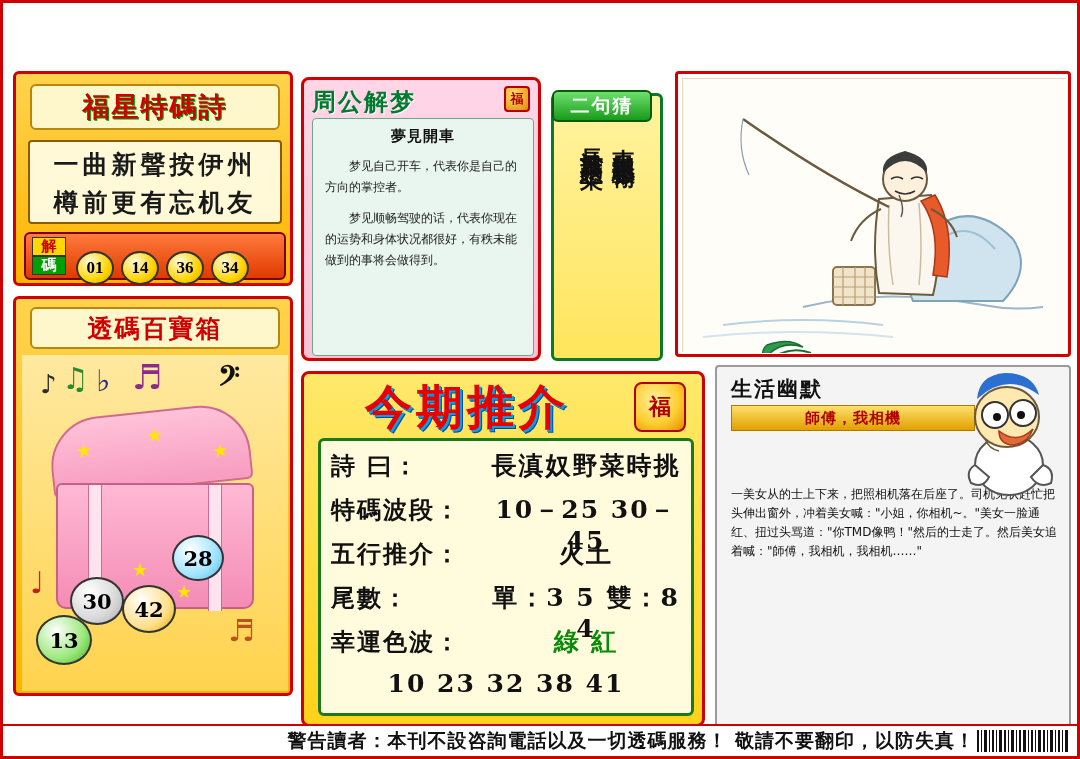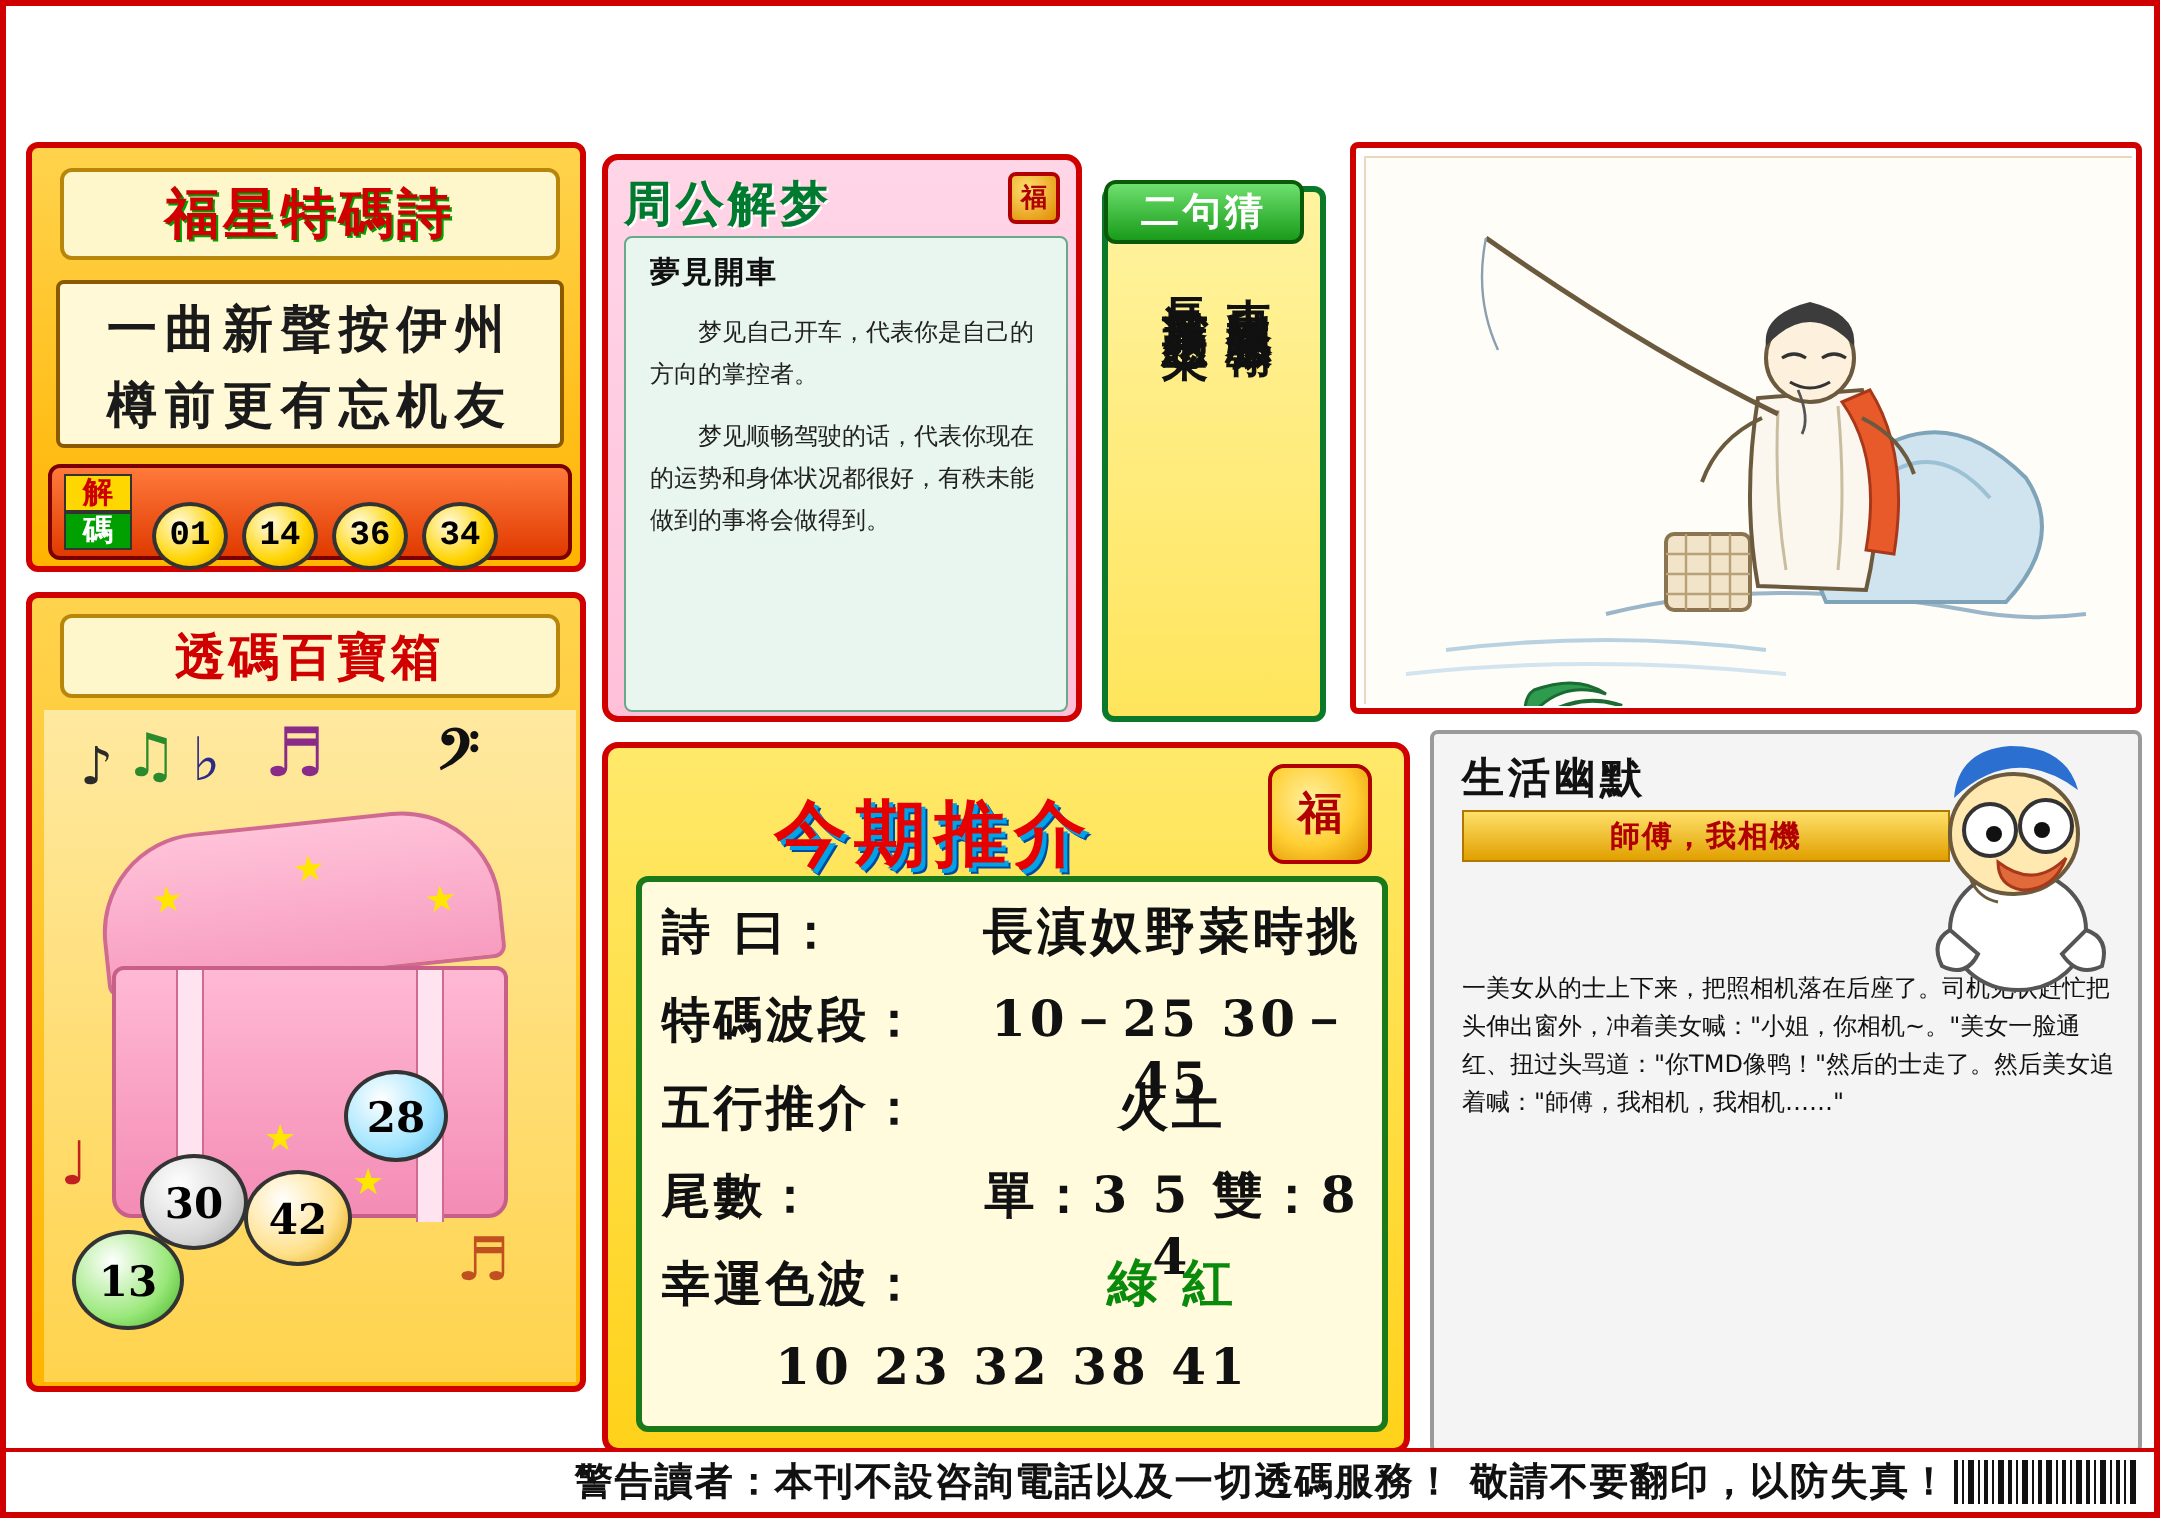--- a/index.html
+++ b/index.html
@@ -130,21 +130,21 @@
   .codebar .lbl .l1 { background:#ffd700; color:#c00; width:34px; text-align:center; border:1px solid #333;}
   .codebar .lbl .l2 { background:#00a000; color:#fff; width:34px; text-align:center; border:1px solid #333;}
   .ball {
     width: 38px; height: 34px;
     margin-left: 7px;
     background: radial-gradient(circle at 35% 30%, #fffbe0, #ffd400 60%, #e0a000);
     border: 2px solid #333;
     border-radius: 50%;
     display: flex; align-items: center; justify-content: center;
     font-size: 17px; font-weight: bold; color: #000;
-    font-family: Liberation Mono, monospace;
+    font-family: Liberation Serif, serif;
     margin-top: 24px;
   }
 
   .box-b {
     position: relative;
     margin-top: 10px;
     width: 280px; height: 400px;
     background: linear-gradient(#ffd34d, #ffb400);
     border: 3px solid #d00000;
     border-radius: 6px;
@@ -235,20 +235,21 @@
   }
   .dream-body {
     position: absolute; left: 8px; top: 38px;
     width: 222px; height: 238px;
     background: #e8f6ef;
     border: 1px solid #6aa88b;
     border-radius: 4px;
     padding: 8px 12px;
   }
   .dream-h {
+    text-align: center;
     font-size: 15px; font-weight: bold; color: #111;
     margin-bottom: 10px;
     letter-spacing: 1px;
   }
   .dream-p {
     font-size: 12px; line-height: 21px; color: #222;
     text-indent: 24px;
     margin-bottom: 10px;
   }
 
@@ -297,24 +298,24 @@
 
   
   .rec-box {
     position: absolute; left: 298px; top: 368px;
     width: 404px; height: 356px;
     background: linear-gradient(#ffe96a, #ffd21a);
     border: 3px solid #d00000;
     border-radius: 8px;
   }
   .rec-title {
-    position: absolute; left: 18px; top: 18px;
+    position: absolute; left: 18px; top: 8px;
     width: 290px; height: 50px;
     display: flex; align-items: center; justify-content: center;
-    font-size: 36px; font-weight: bold;
+    font-size: 47px; font-weight: bold;
     font-family: "DejaVu Serif", "Liberation Serif", serif;
     letter-spacing: 4px;
     color: #e60000;
     text-shadow: 2px 2px 0 #00a2e8, 3px 3px 0 #004a9f;
   }
   .rec-logo {
     position: absolute; right: 16px; top: 8px;
     width: 52px; height: 50px;
     background: radial-gradient(circle at 40% 35%, #fff0a0, #ffcf33 55%, #e09000);
     border: 2px solid #b00000;

